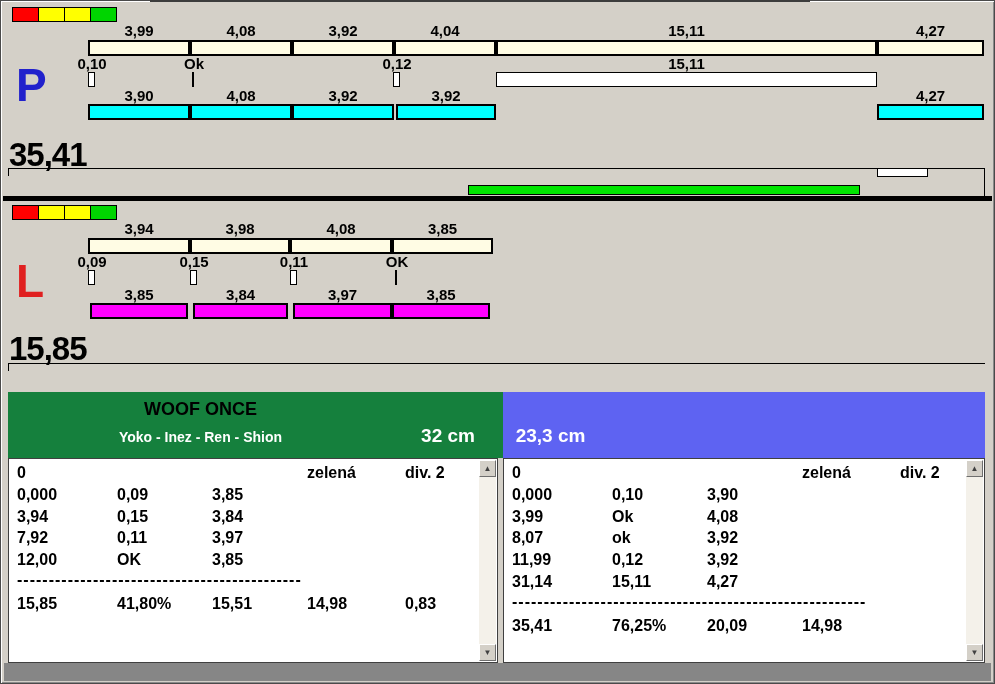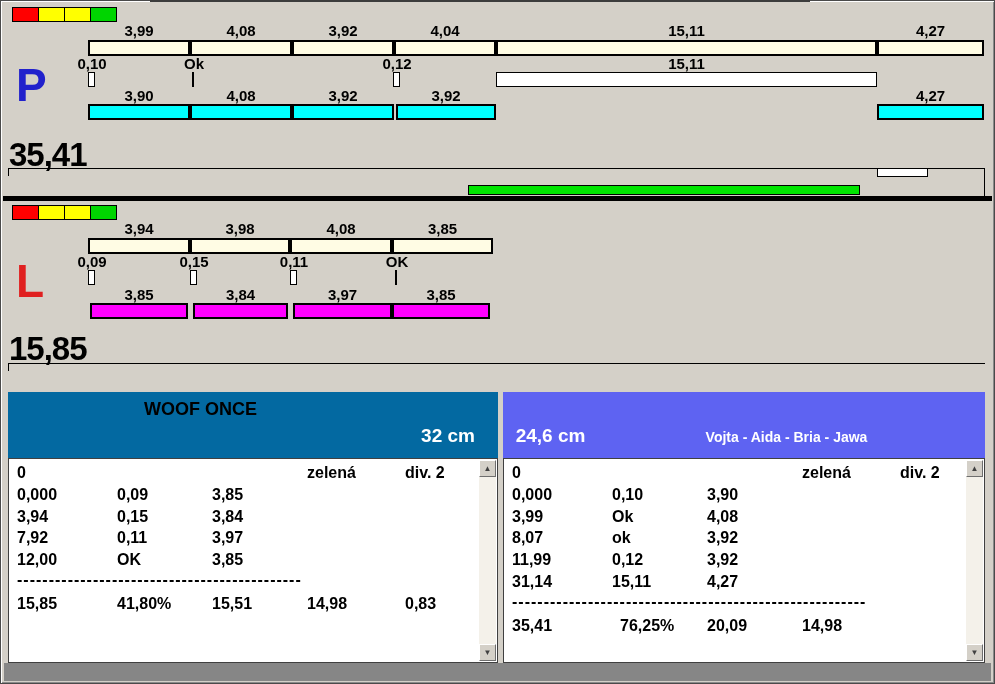--- a/index.html
+++ b/index.html
@@ -130,27 +130,27 @@
       <div class="light" style="background: rgb(255, 0, 0);"></div>
       <div class="light" style="background: rgb(255, 255, 0);"></div>
       <div class="light" style="background: rgb(255, 255, 0);"></div>
       <div class="light" style="background: rgb(0, 213, 0);"></div>
     </div>
   <div class="panel-letter" style="top: 258px; color: rgb(224, 32, 32);" id="l-letter">L</div>
   <div class="panel-total" style="top:332px" id="l-total">15,85</div>
   <div class="hline" style="left:8px;top:363px;width:977px"></div>
   <div class="vline" style="left:8px;top:364px;height:7px"></div>
 
-  <div class="team-header" id="team-left-header" style="left: 8px; top: 392px; width: 490px; background: #0369a1;">
+  <div class="team-header" id="team-left-header" style="left: 8px; top: 392px; width: 490px; background: #15803d; padding-left: 48px;">
     <div class="team-title" style="left:0;width:385px">WOOF ONCE</div>
+    <div class="team-dogs" style="left:0;width:385px">Yoko - Inez - Ren - Shion</div>
     <div class="team-size" style="left:400px;width:80px">32 cm</div>
   </div>
   <div class="team-header" id="team-right-header" style="left: 503px; top: 392px; width: 482px; background: rgb(94, 99, 242);">
-    <div class="team-size" style="left:5px;width:85px">24,6 cm</div>
-    <div class="team-dogs" style="left:85px;width:397px">Vojta - Aida - Bria - Jawa</div>
+    <div class="team-size" style="left:5px;width:85px">23,3 cm</div>
   </div>
 
 
   <div class="rtable" id="table-left" style="left:8px;width:490px">
     <div class="sbar">
       <div class="sbtn" style="top:0">▲</div>
       <div class="sbtn" style="bottom:0;top:auto">▼</div>
     </div>
   <div class="trow" style="top: 4px;">
         <span class="tcell" style="left: 8px;">0</span>
@@ -217,20 +217,20 @@
         <span class="tcell" style="left: 203px;">3,92</span>
       </div>
       <div class="trow" style="top: 113px;">
         <span class="tcell" style="left: 8px;">31,14</span>
         <span class="tcell" style="left: 108px;">15,11</span>
         <span class="tcell" style="left: 203px;">4,27</span>
       </div>
       <div class="dashrow" style="top: 134.8px;">--------------------------------------------------------</div>
       <div class="trow" style="top: 156.6px;">
         <span class="tcell" style="left: 8px;">35,41</span>
-        <span class="tcell" style="left: 116px;">76,25%</span>
+        <span class="tcell" style="left: 108px;">76,25%</span>
         <span class="tcell" style="left: 203px;">20,09</span>
         <span class="tcell" style="left: 298px;">14,98</span>
       </div>
     </div>
 
   <div id="bottom-strip"></div>
 </div>
 
 </body></html>

